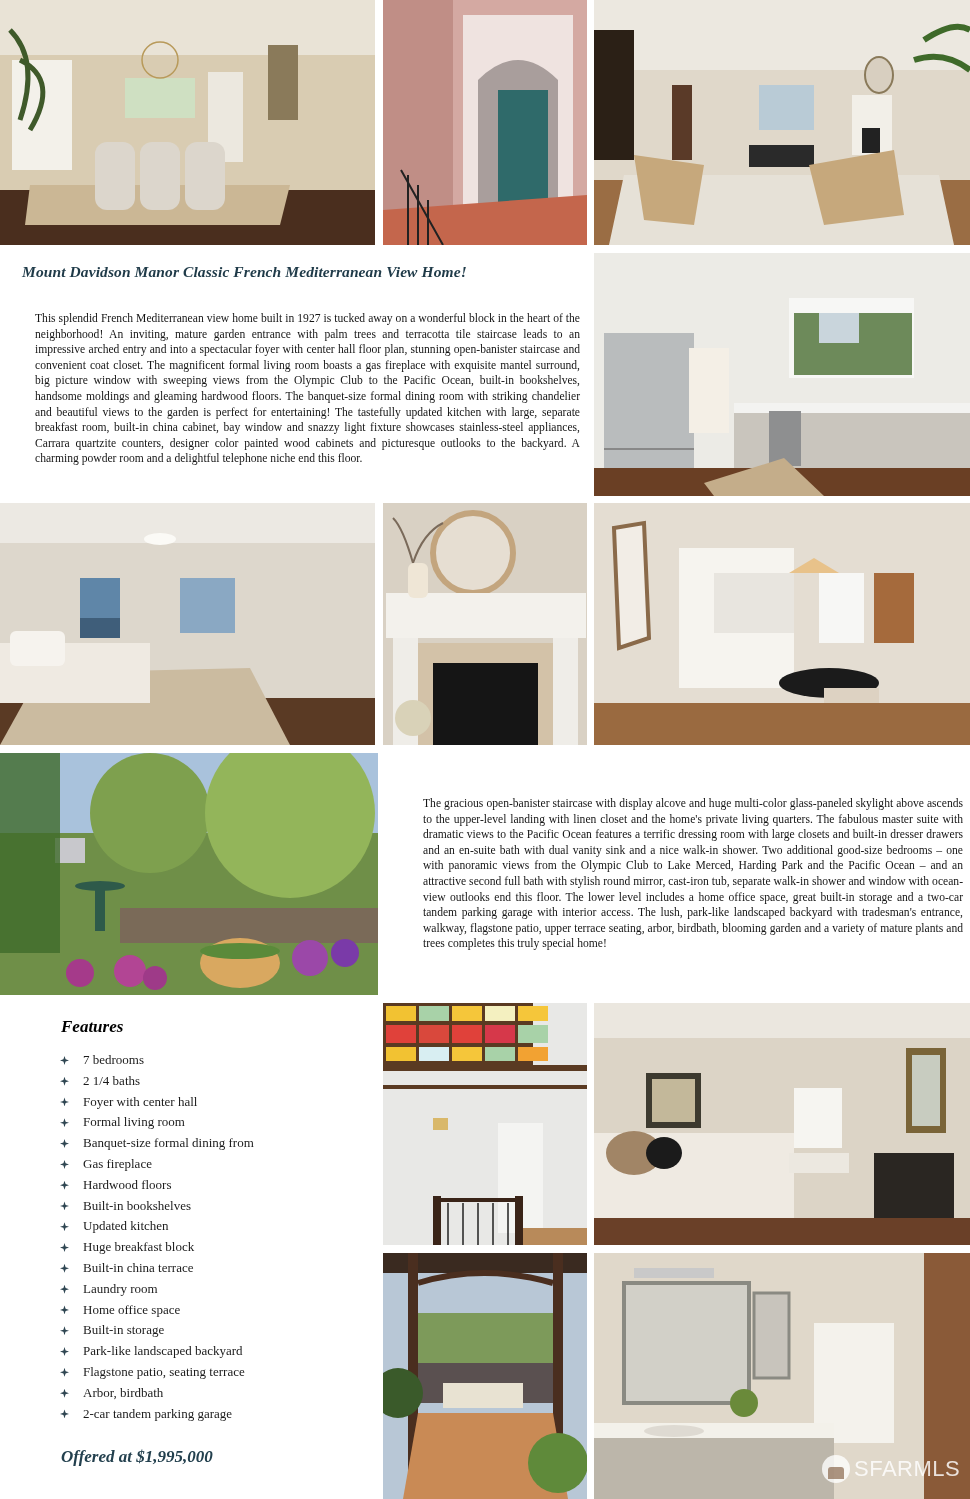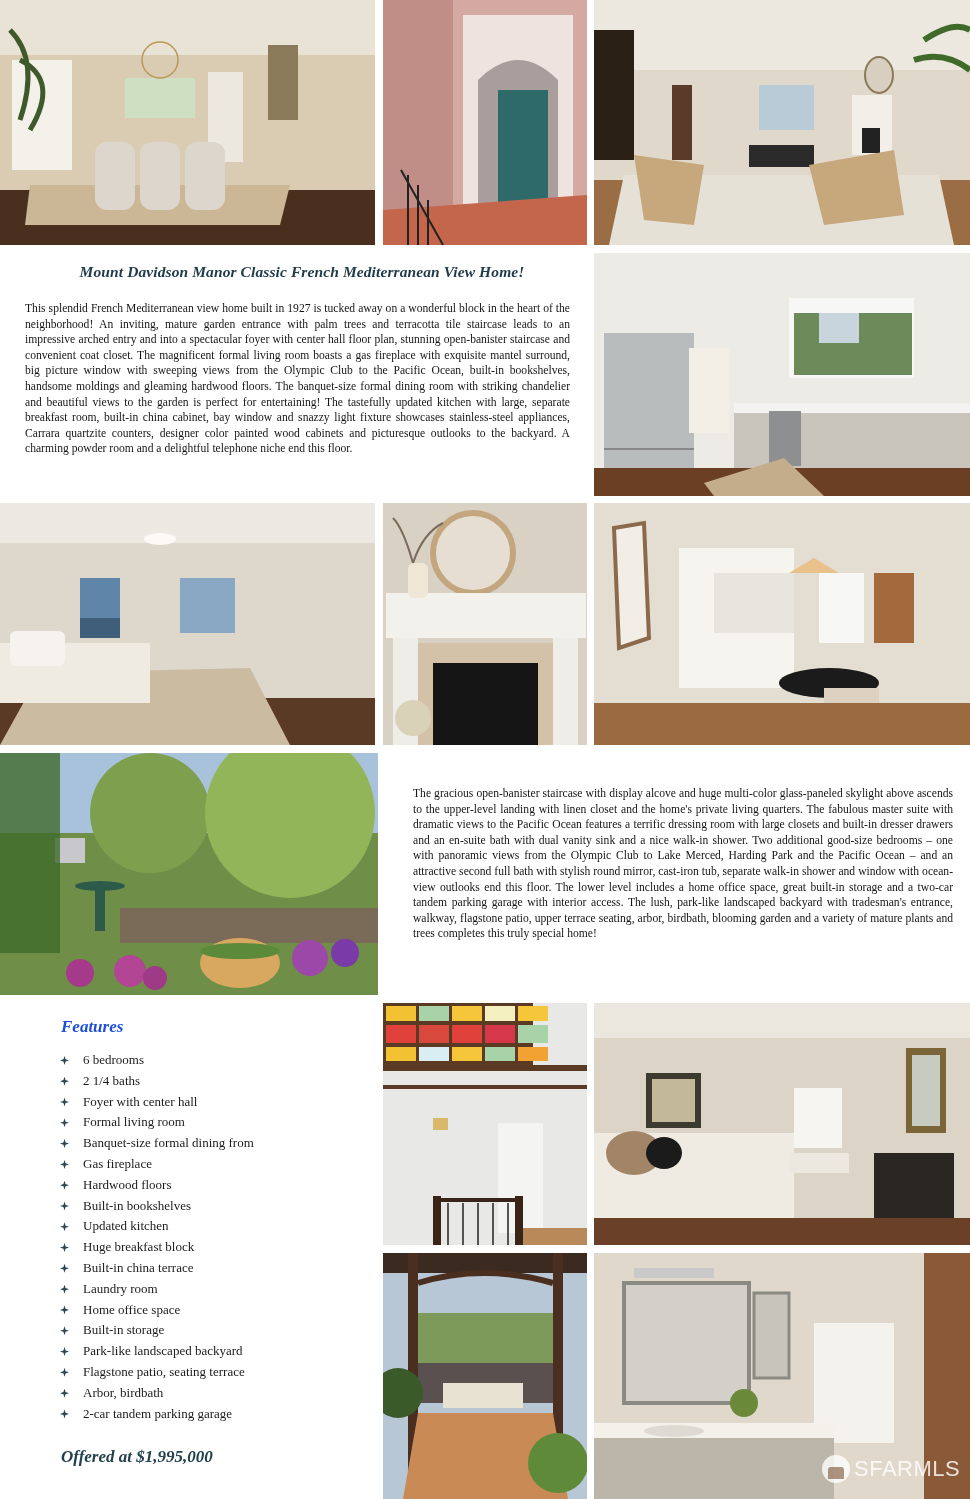--- a/index.html
+++ b/index.html
@@ -1,23 +1,23 @@
 <!DOCTYPE html>
 <html><head>
 <meta charset="utf-8">
 <style>
   html,body{margin:0;padding:0;background:#fff;}
   body{width:970px;height:1499px;position:relative;overflow:hidden;font-family:"Liberation Serif","DejaVu Serif",serif;color:#1b1b1b;}
   .photo{position:absolute;overflow:hidden;}
   .photo svg{display:block;width:100%;height:100%;}
-  .title{position:absolute;left:22px;top:263px;width:560px;font-style:italic;font-weight:bold;font-size:15.5px;color:#1f3a48;letter-spacing:0.1px;text-align:center;}
-  .body-text{position:absolute;font-size:11.6px;line-height:15.6px;text-align:justify;color:#151515;margin:5px;}
+  .title{position:absolute;left:22px;top:263px;width:560px;font-style:italic;font-weight:bold;font-size:15.5px;color:#1f3a48;letter-spacing:0.1px;}
+  .body-text{position:absolute;font-size:11.6px;line-height:15.6px;text-align:justify;color:#151515;margin:15px;}
   .p1{left:20px;top:296px;width:545px;}
   .p2{left:408px;top:781px;width:540px;}
-  .features-title{position:absolute;left:61px;top:1017px;font-style:italic;font-weight:bold;font-size:17px;color:#1d4ed8;}
+  .features-title{position:absolute;left:61px;top:1017px;font-style:italic;font-weight:bold;font-size:17px;color:#000000;}
   .features{position:absolute;left:58px;top:1050px;margin:0;padding:0;list-style:none;}
   .features li{font-size:13px;line-height:20.8px;height:20.8px;display:flex;align-items:center;}
   .features .bullet{display:inline-block;width:7px;height:7px;background:#2f4652;transform:rotate(45deg) scale(0.85);margin-right:14px;margin-left:2px;clip-path:polygon(50% 0,62% 38%,100% 50%,62% 62%,50% 100%,38% 62%,0 50%,38% 38%);transform:none;width:9px;height:9px;}
   .price{position:absolute;left:61px;top:1447px;font-style:italic;font-weight:bold;font-size:17px;color:#23404e;}
   .watermark{position:absolute;left:822px;top:1455px;display:flex;align-items:center;gap:4px;color:rgba(255,255,255,0.82);font-family:"Liberation Sans","DejaVu Sans",sans-serif;font-size:22px;letter-spacing:0.5px;}
   .wm-logo{width:28px;height:28px;border-radius:50%;background:rgba(255,255,255,0.78);position:relative;overflow:hidden;}
   .wm-logo:after{content:"";position:absolute;left:6px;top:12px;width:16px;height:12px;background:rgba(120,80,50,0.6);border-radius:3px 3px 0 0;}
 </style>
 </head>
 <body>
@@ -151,21 +151,21 @@
     <circle cx="310" cy="205" r="18" fill="#9b48a8"></circle>
     <circle cx="345" cy="200" r="14" fill="#7a3aa8"></circle>
   </svg>
 </div>
 <p class="body-text p2">The gracious open-banister staircase with display alcove and huge multi-color glass-paneled skylight above ascends to the upper-level landing with linen closet and the home's private living quarters. The fabulous master suite with dramatic views to the Pacific Ocean features a terrific dressing room with large closets and built-in dresser drawers and an en-suite bath with dual vanity sink and a nice walk-in shower. Two additional good-size bedrooms – one with panoramic views from the Olympic Club to Lake Merced, Harding Park and the Pacific Ocean – and an attractive second full bath with stylish round mirror, cast-iron tub, separate walk-in shower and window with ocean-view outlooks end this floor. The lower level includes a home office space, great built-in storage and a two-car tandem parking garage with interior access. The lush, park-like landscaped backyard with tradesman's entrance, walkway, flagstone patio, upper terrace seating, arbor, birdbath, blooming garden and a variety of mature plants and trees completes this truly special home!</p>
 
 <div class="features-title">Features</div>
 <ul class="features">
   <li>
       <span class="bullet"></span>
-      <span>6 bedrooms</span>
+      <span>7 bedrooms</span>
     </li>
   <li>
       <span class="bullet"></span>
       <span>2 1/4 baths</span>
     </li>
   <li>
       <span class="bullet"></span>
       <span>Foyer with center hall</span>
     </li>
   <li>

